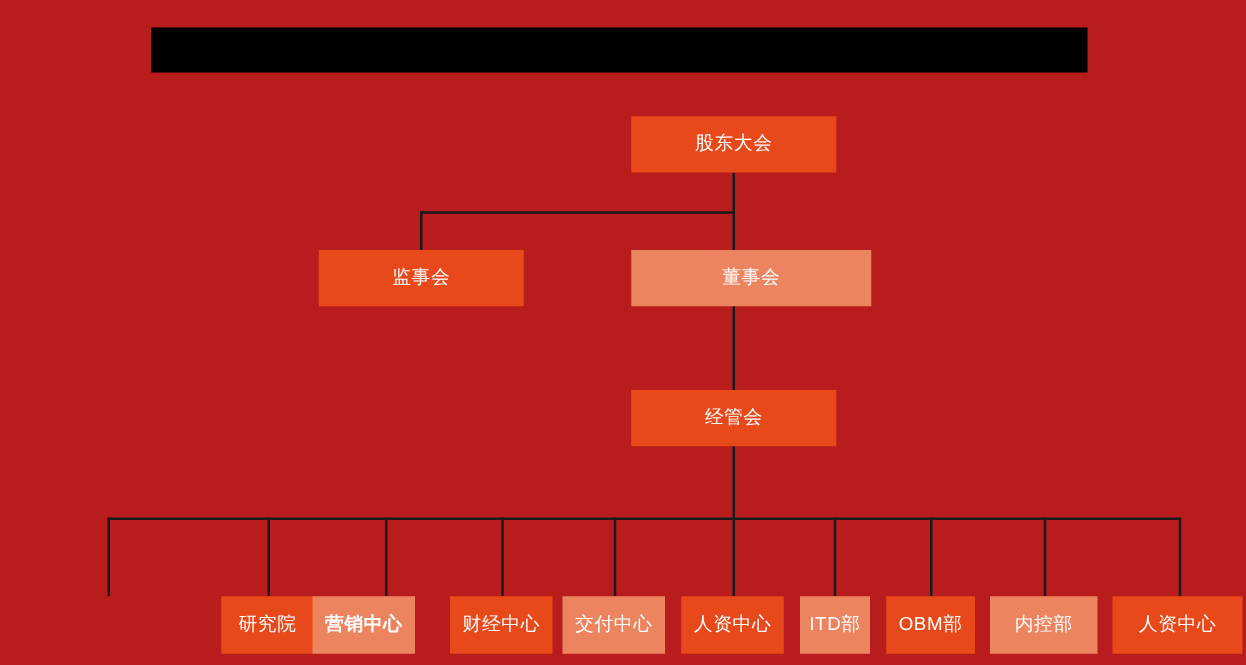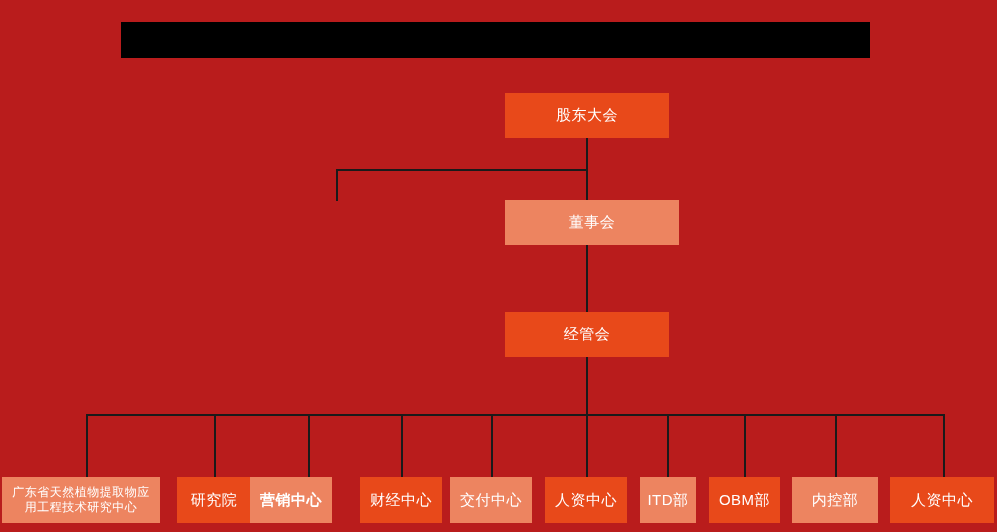--- a/index.html
+++ b/index.html
@@ -86,32 +86,31 @@
   <div class="line v" style="left:586px; top:414px; height:63px;"></div>
   <div class="line v" style="left:667px; top:414px; height:63px;"></div>
   <div class="line v" style="left:744px; top:414px; height:63px;"></div>
   <div class="line v" style="left:835px; top:414px; height:63px;"></div>
   <div class="line v" style="left:943px; top:414px; height:63px;"></div>
 
   <div class="node dark" style="left:505px; top:93px; width:164px; height:45px; font-size:15px;">
     <span class="label">股东大会</span>
   </div>
 
-  <div class="node light" style="left:505px; top:200px; width:174px; height:45px; font-size:15px;">
+  <div class="node dark" style="left:255px; top:200px; width:164px; height:45px; font-size:15px;">
+    <span class="label">监事会</span>
+  </div>
+  <div class="node light" style="left:505px; top:200px; width:192px; height:45px; font-size:15px;">
     <span class="label">董事会</span>
   </div>
 
   <div class="node dark" style="left:505px; top:312px; width:164px; height:45px; font-size:15px;">
     <span class="label">经管会</span>
   </div>
 
-  <div class="node light" style="left:2px; top:477px; width:158px; height:46px; font-size:12px;">
-    <span class="label">广东省天然植物提取物应
-用工程技术研究中心</span>
-  </div>
 
   <div class="node dark" style="left:177px; top:477px; width:74px; height:46px; font-size:15px;">
     <span class="label">研究院</span>
   </div>
 
   <div class="node light" style="left:250px; top:477px; width:82px; height:46px; font-size:15px;font-weight:bold;">
     <span class="label">营销中心</span>
   </div>
 
   <div class="node dark" style="left:360px; top:477px; width:82px; height:46px; font-size:15px;">

